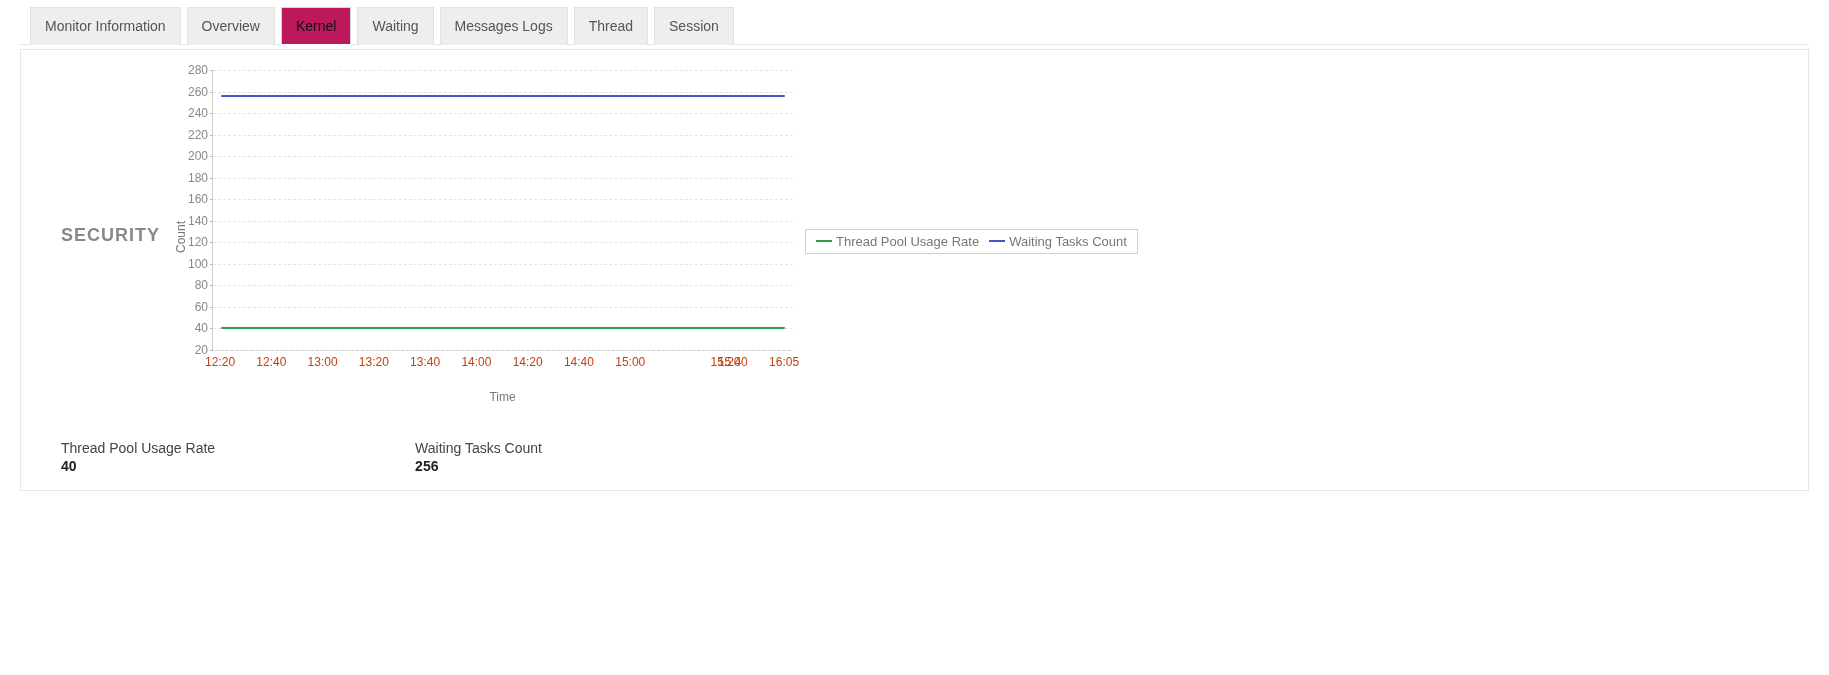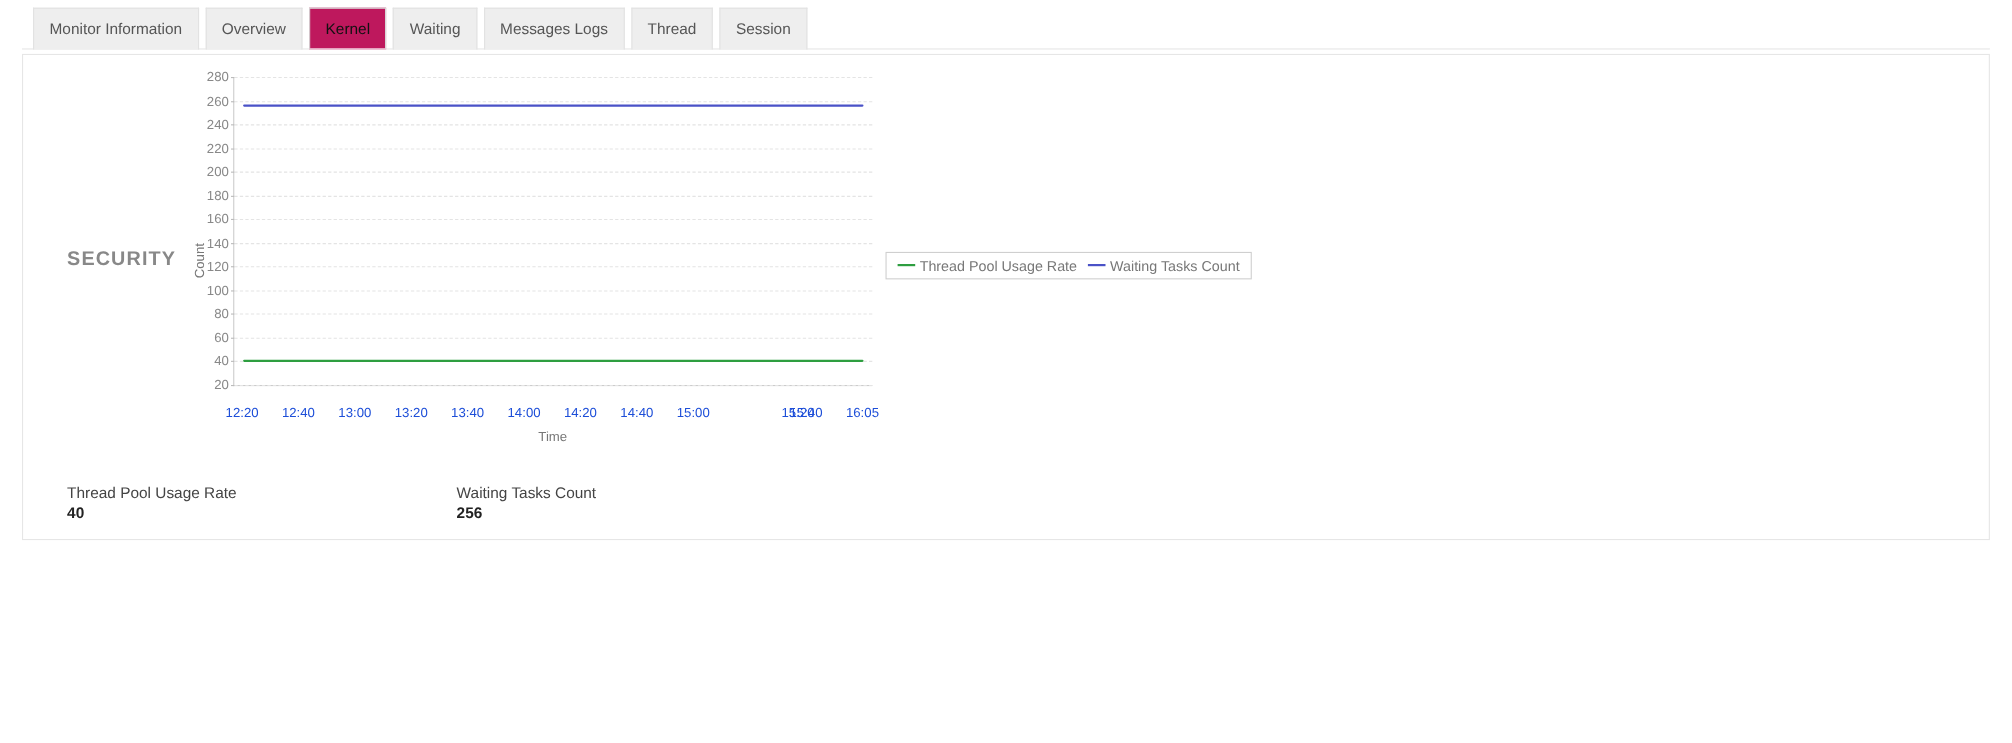--- a/index.html
+++ b/index.html
@@ -128,23 +128,23 @@
     background: #bbb;
   }
   .xaxis {
     position: relative;
     width: 580px;
     height: 16px;
     margin-top: 4px;
   }
   .xtick {
     position: absolute;
-    top: 13px;
+    top: 0;
     font-size: 12px;
-    color: #1d4ed8;
+    color: #c2410c;
     transform: translateX(-50%);
     white-space: nowrap;
   }
   .xlabel {
     font-size: 12px;
     color: #777;
     text-align: center;
     margin-top: 19px;
   }
   .legend {

